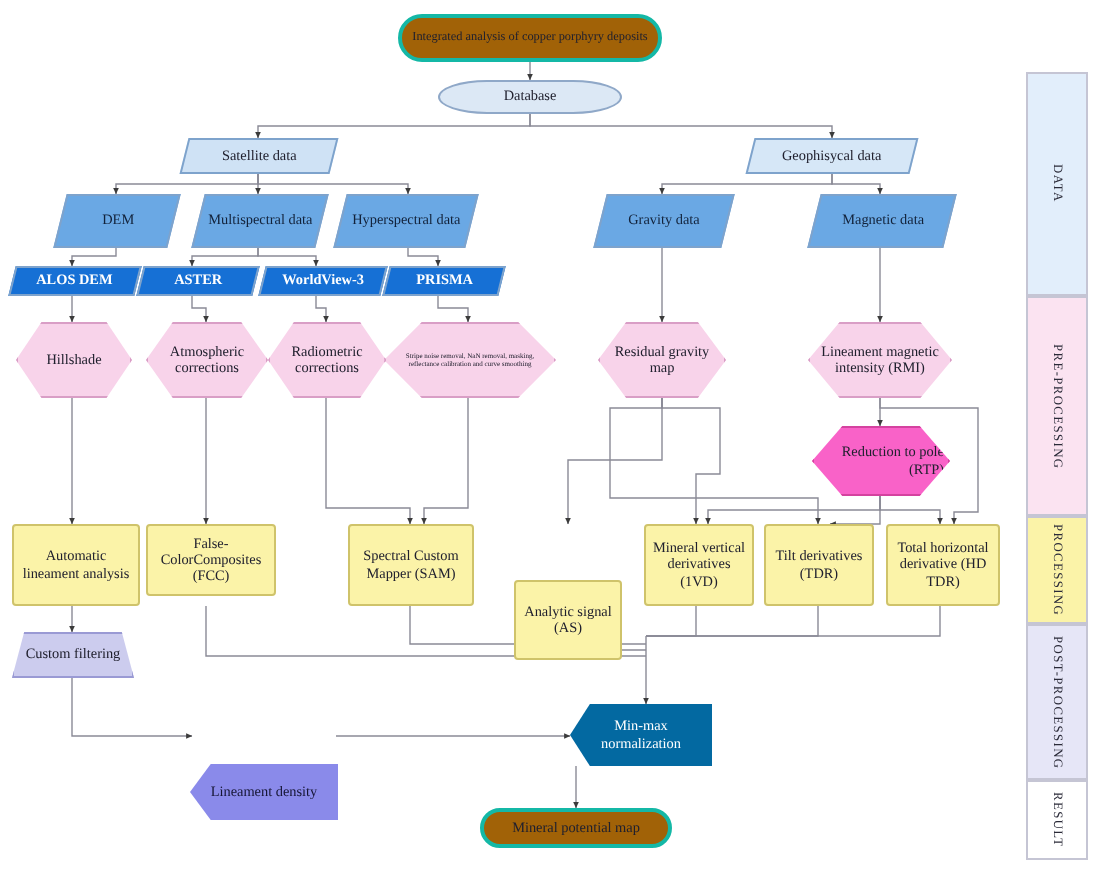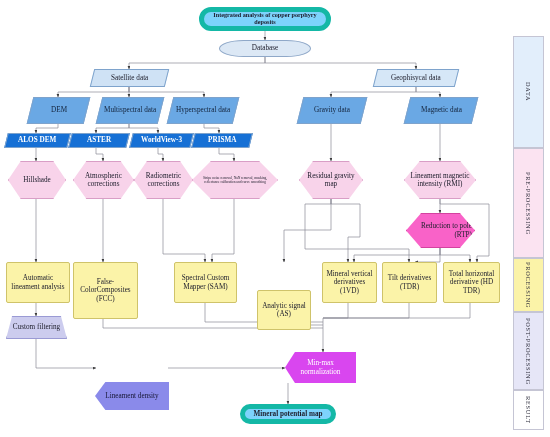--- a/index.html
+++ b/index.html
@@ -7,38 +7,38 @@
        font-family:"Liberation Serif","DejaVu Serif",serif;color:#1b1b2b;}
   #stage{position:relative;width:550px;height:437px;}
   svg#wires{position:absolute;left:0;top:0;width:550px;height:437px;pointer-events:none;}
 
   .node{position:absolute;box-sizing:border-box;display:flex;align-items:center;
         justify-content:center;text-align:center;line-height:1.12;
         font-size:7.2px;color:#20202e;}
   .node span{display:block;padding:0 2px;}
 
   
-  .terminator{border:5px solid #14b8a6;border-radius:999px;background:#7dd3fc;font-weight:bold;}
+  .terminator{border:2px solid #14b8a6;border-radius:999px;background:#a16207;}
   .database{border:1px solid #8fa8c8;background:#dce8f5;border-radius:50%/16px;}
   .parallelogram{border:1px solid #7ea3cc;transform:skewX(-14deg);}
   .parallelogram > span{transform:skewX(14deg);}
   .rect{border:1px solid #cfc36a;background:#fbf3a8;border-radius:2px;}
   .trapezoid{border:1px solid #9a9ad4;background:#ccccee;
              clip-path:polygon(10% 0,90% 0,100% 100%,0 100%);}
   .hexflat{clip-path:polygon(22% 0,78% 0,100% 50%,78% 100%,22% 100%,0 50%);}
   .chevron{clip-path:polygon(14% 0,100% 0,100% 100%,14% 100%,0 50%);}
 
   .sat{background:#cfe2f5;}
   .geo{background:#d6e7f7;}
   .mid{background:#6aa8e4;color:#12223a;}
   .deep{background:#1670d5;color:#ffffff;font-weight:bold;}
   .pink{background:#f8d3ea;border:1px solid #d99ec6;}
   .pinkhot{background:#f962c8;border:1px solid #d4429f;}
   .lav{background:#8a8aea;color:#151533;margin-top:28px;}
-  .indigo{background:#d946ef;color:#ffffff;}
+  .indigo{background:#0369a1;color:#ffffff;}
 
   .tiny{font-size:3.5px;line-height:1.22;}
   .sm{font-size:6.2px;}
 
   
   .band{position:absolute;left:513px;width:31px;box-sizing:border-box;
         border:1px solid #c5c5d4;display:flex;align-items:center;justify-content:center;}
   .band .vtxt{writing-mode:vertical-rl;text-orientation:mixed;
               font-size:6.4px;letter-spacing:.7px;color:#2a2a38;white-space:nowrap;}
   .b-data{background:#e2eefb;}
@@ -198,21 +198,21 @@
   <div class="node hexflat pink" style="left:404px;top:161px;width:72px;height:38px;">
     <span>Lineament magnetic intensity (RMI)</span>
   </div>
   <div class="node hexflat pinkhot" style="left:406px;top:213px;width:69px;height:35px;text-align:right;">
     <span>Reduction to pole (RTP)</span>
   </div>
 
   <div class="node rect" style="left:6px;top:262px;width:64px;height:41px;">
     <span>Automatic lineament analysis</span>
   </div>
-  <div class="node rect" style="left:73px;top:262px;width:65px;height:57px;justify-content:flex-end;">
+  <div class="node rect" style="left:73px;top:262px;width:65px;height:36px;justify-content:flex-end;">
     <span>False-ColorComposites (FCC)</span>
   </div>
   <div class="node rect" style="left:174px;top:262px;width:63px;height:41px;">
     <span>Spectral Custom Mapper (SAM)</span>
   </div>
   <div class="node rect" style="left:257px;top:262px;width:54px;height:40px;margin-top:28px;">
     <span>Analytic signal (AS)</span>
   </div>
   <div class="node rect" style="left:322px;top:262px;width:55px;height:41px;">
     <span>Mineral vertical derivatives (1VD)</span>

